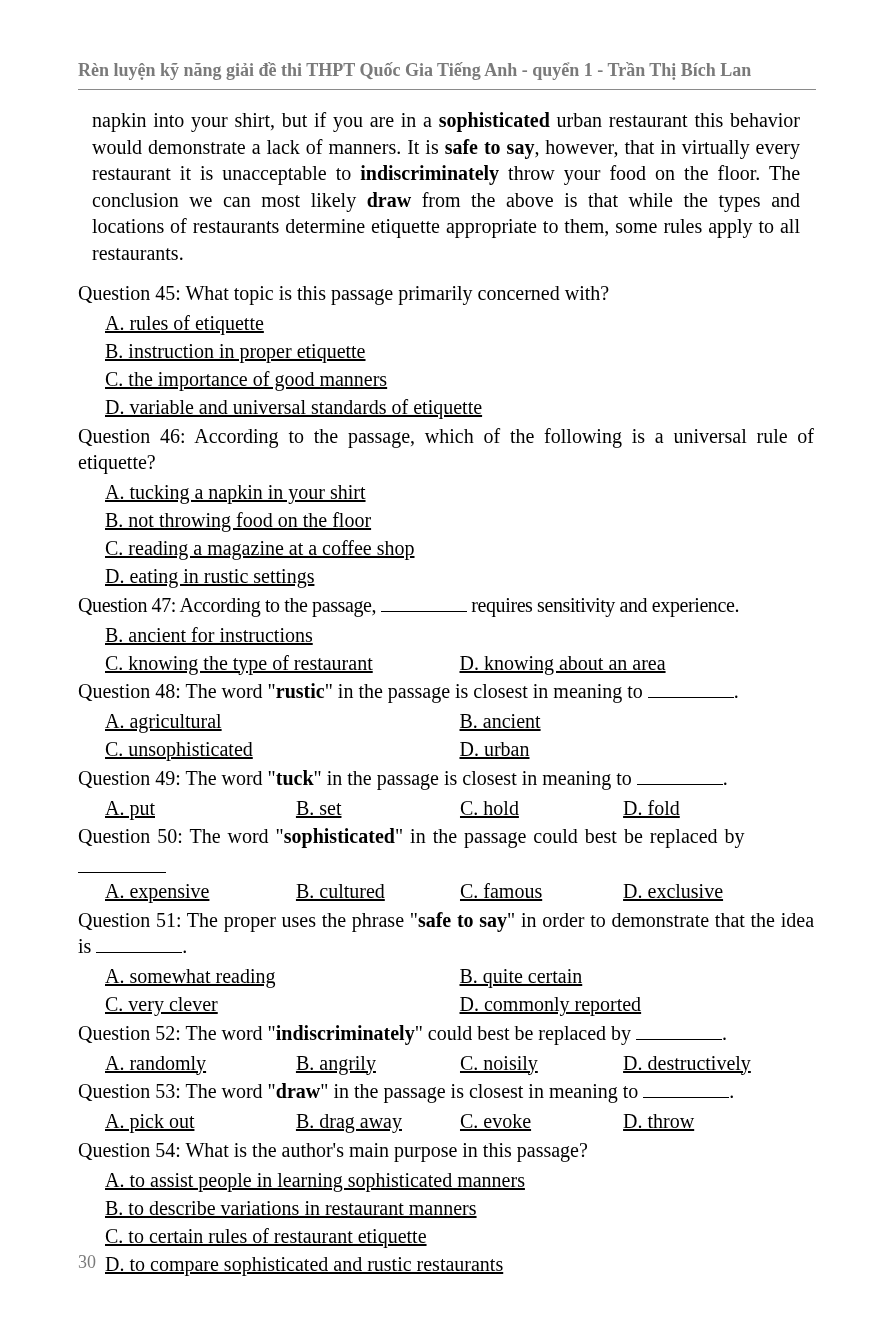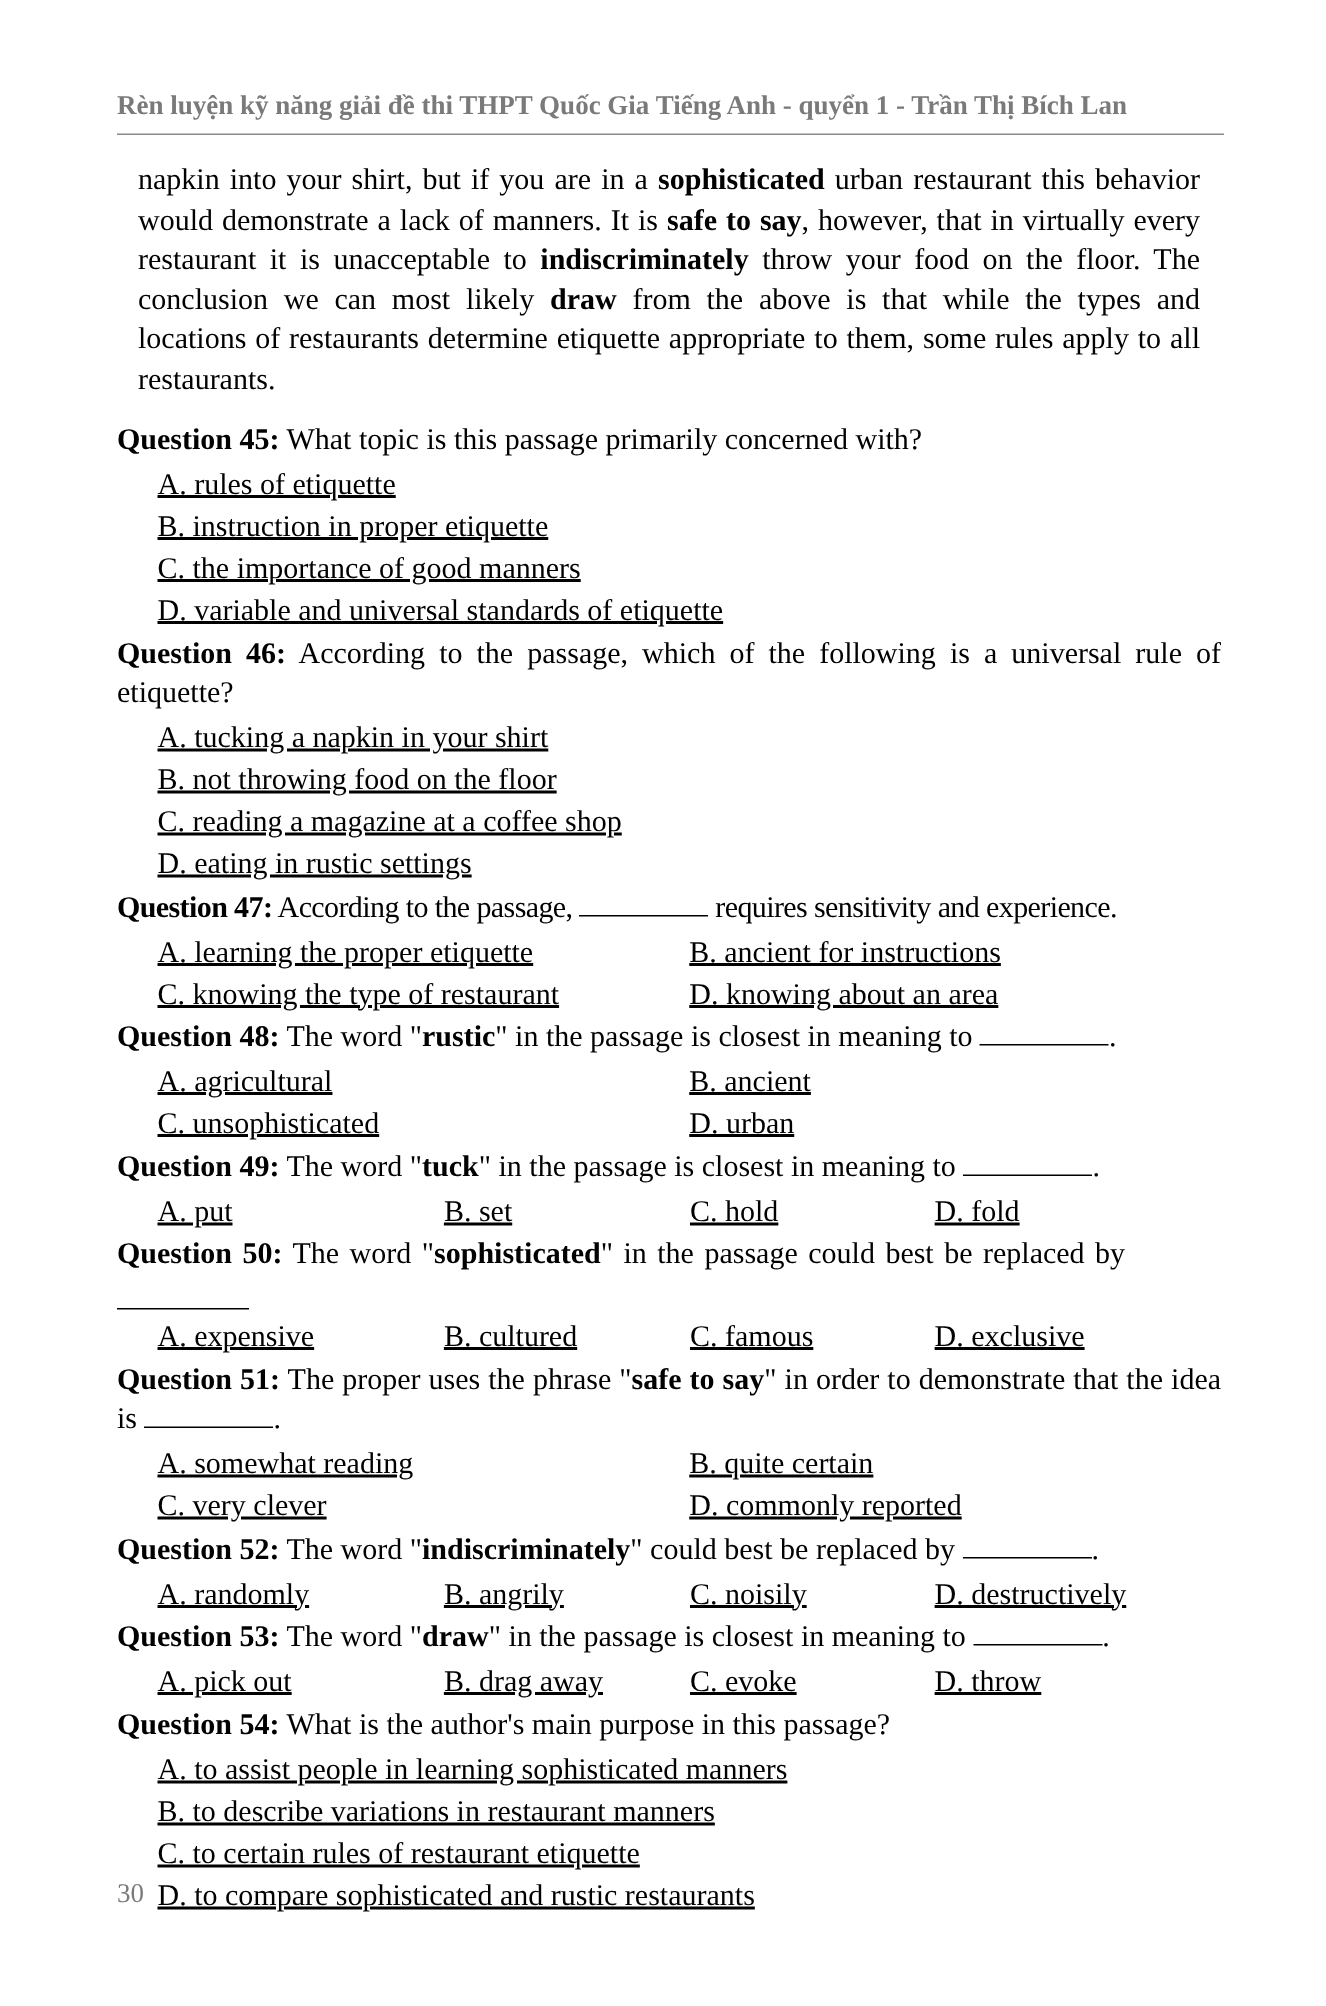--- a/index.html
+++ b/index.html
@@ -14,21 +14,21 @@
     position: absolute; left: 78px; top: 89px; width: 738px; height: 1px; background: #8a8a8a;
   }
   .content {
     position: absolute; left: 78px; top: 93px; width: 736px;
     font-family: "Liberation Serif", serif; font-size: 20px; color: #000;
     line-height: 26.5px;
   }
   .passage p { margin: 14px; text-align: justify; text-align-last: left; }
   .b { font-weight: bold; }
   .q { margin: 0; text-align: justify; }
-  .q .qlabel { font-weight: bold; }
+  .q .qlabel { font-weight: normal; }
   .opts { margin: 2px 0 2px 27px; }
   .row { display: flex; height: 28px; align-items: flex-end; text-decoration: underline; }
   .col4 { width: 199px; }
   .col4:nth-child(2) { width: 171px; margin-top: 35px; }
   .col4:nth-child(3) { width: 170px; }
   .col2 { width: 369px; }
   .full { width: 100%; }
   .blank { display: inline-block; border-bottom: 1px solid #000; width: 86px; height: 18px; vertical-align: baseline; }
   .blank-line { display: block; border-bottom: 1px solid #000; width: 88px; height: 22px; margin-bottom: 4px; }
   .page-number {
@@ -83,21 +83,20 @@
         <div class="row">
             <span class="full">D. eating in rustic settings</span>
           </div>
       </div>
     </div>
 
     <div>
       <p class="q" style="letter-spacing:-0.4px;"><span class="qlabel">Question 47:</span><span> According to the passage, </span><span class="blank"></span><span> requires sensitivity and experience.</span></p>
       <div class="opts">
         <div class="row">
-            <span class="col2">A. learning the proper etiquette</span>
             <span class="col2">B. ancient for instructions</span>
           </div>
         <div class="row">
             <span class="col2">C. knowing the type of restaurant</span>
             <span class="col2">D. knowing about an area</span>
           </div>
       </div>
     </div>
 
     <div>

